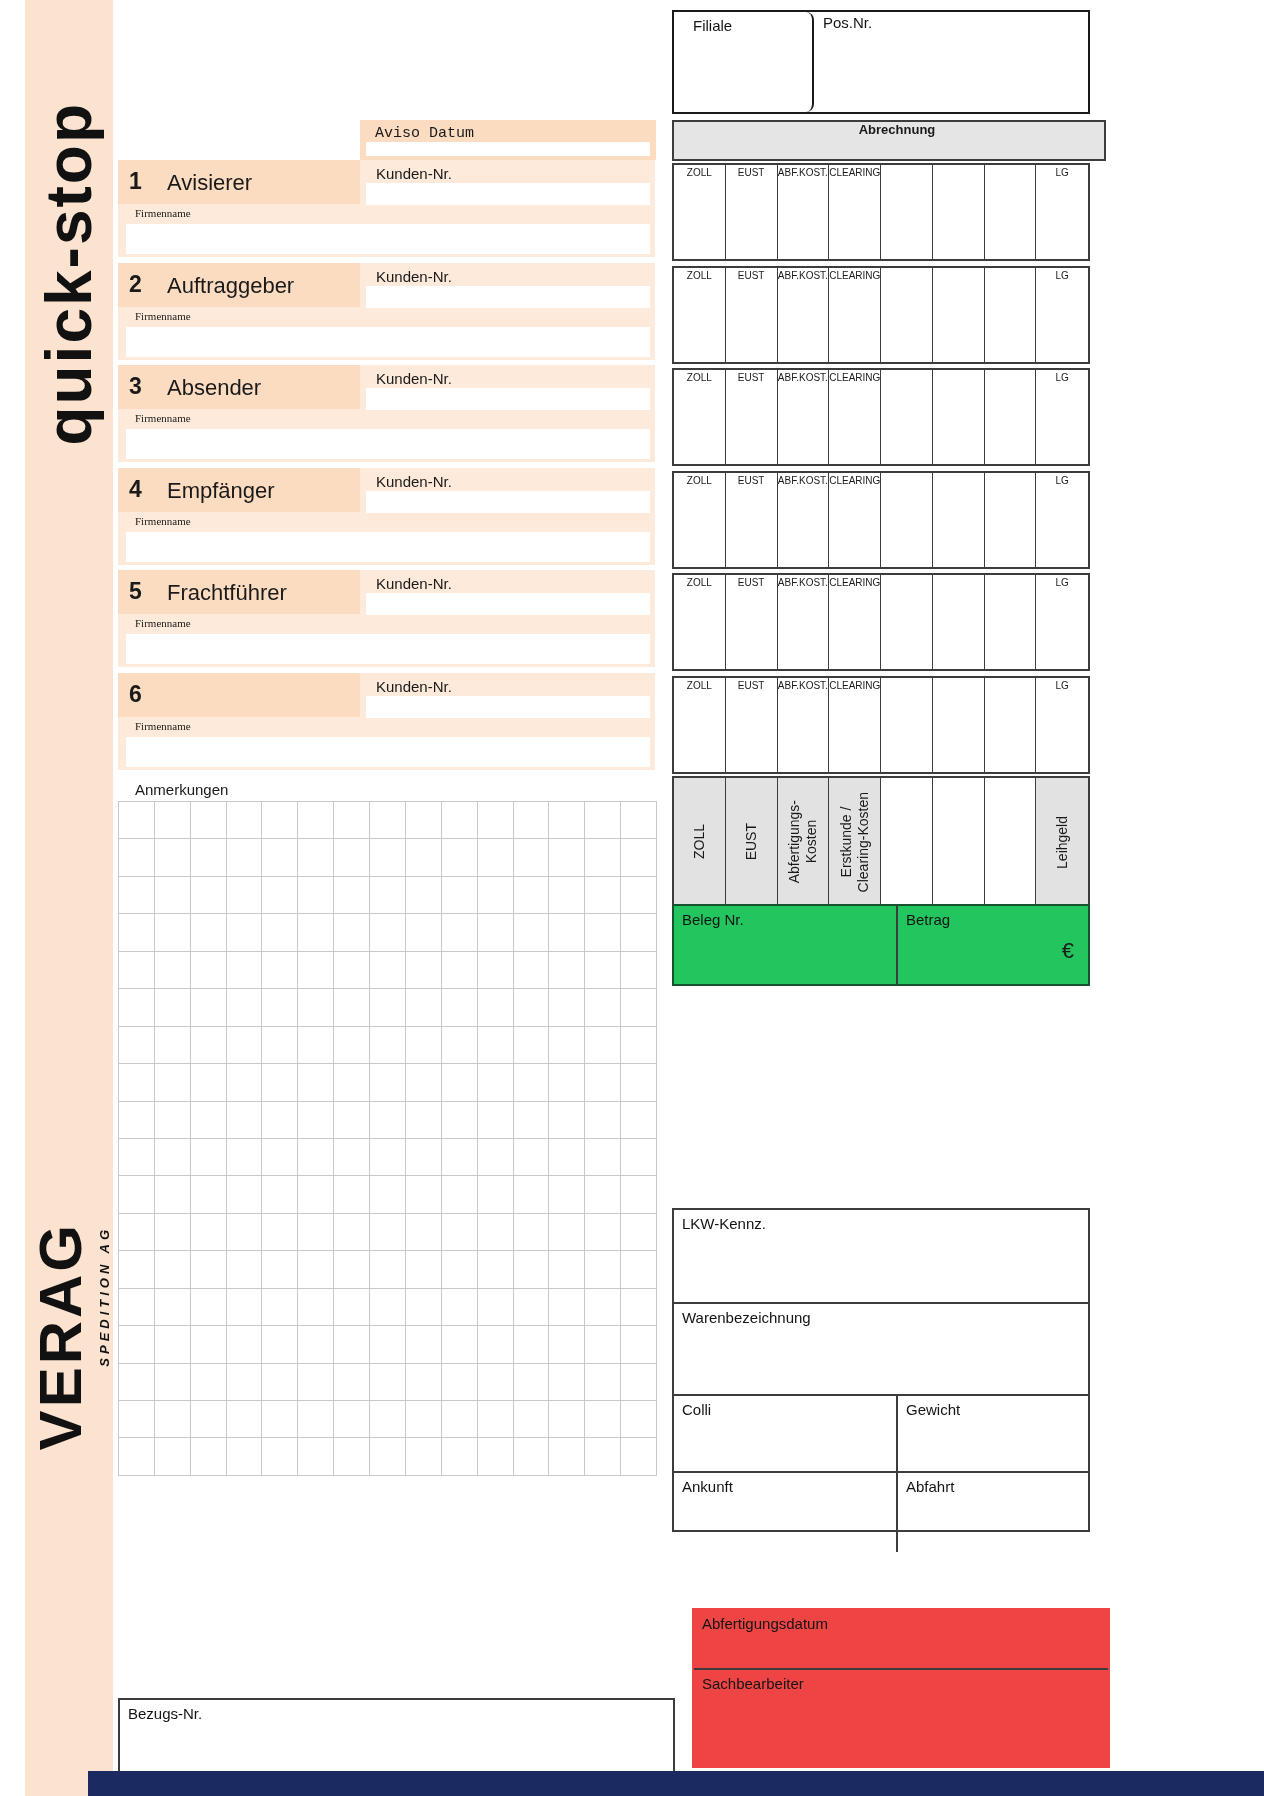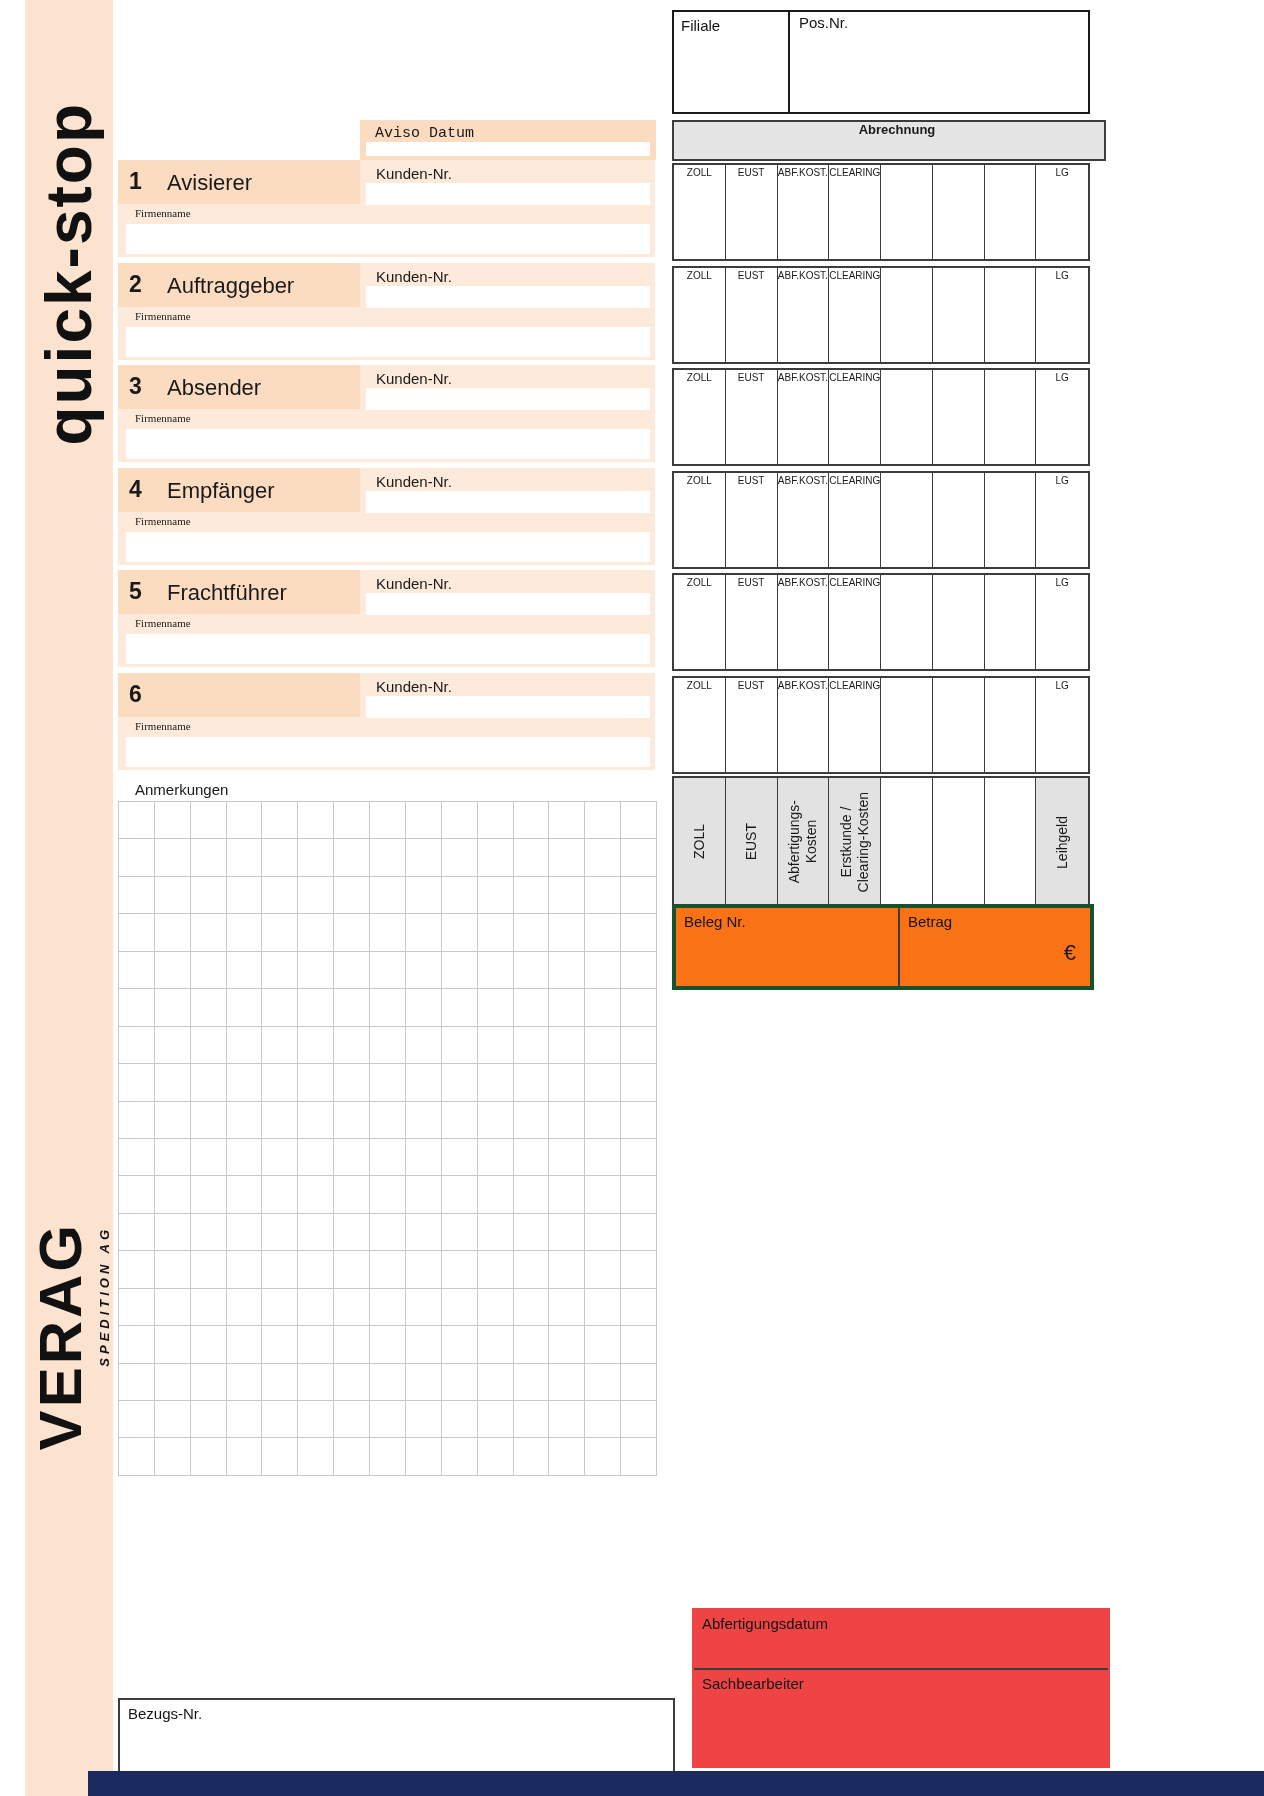--- a/index.html
+++ b/index.html
@@ -19,21 +19,21 @@
   .vsub { writing-mode:vertical-rl; transform:rotate(180deg); font-size:13px; font-weight:bold;
           font-style:italic; letter-spacing:4px; color:#111; margin-top:4px; }
 
   
   .abf-box { position:absolute; left:118px; top:10px; width:540px; height:105px; background:#d2d2d2; }
   .abf-label { position:absolute; left:10px; top:8px; font-size:27px; color:#141414; }
   .abf-input { position:absolute; left:9px; top:44px; width:522px; height:53px; background:#ffffff; }
 
   .filiale-box { position:absolute; left:672px; top:10px; width:414px; height:100px;
                  border:2px solid #1a1a1a; background:#ffffff; display:flex; }
-  .filiale-cell { width:100px; border-right:2px solid #1a1a1a; padding:5px 7px; }
+  .filiale-cell { width:100px; border-right:2px solid #1a1a1a; padding:5px 19px;border-radius:8px; }
   .posnr-cell { flex:1; padding:2px 9px; position:relative; }
   .cell-label { display:block; font-size:15px; color:#141414; }
 
   .aviso-box { position:absolute; left:360px; top:120px; width:296px; height:40px; background:#fbdcc1; }
   .aviso-label { position:absolute; left:15px; top:5px; font-size:15px;font-family:Liberation Mono, monospace; }
   .aviso-input { position:absolute; left:6px; top:22px; width:284px; height:14px; background:#ffffff; }
 
   
   .party { position:absolute; left:118px; width:537px; height:97px; background:#fdeada; }
   .party-band { position:absolute; left:0; top:0; width:242px; height:44px; background:#fbdcc1; }
@@ -56,21 +56,21 @@
 
   .abr-footer { position:absolute; left:672px; top:776px; width:414px; height:128px; border:2px solid #3c3c3c;
                 background:#ffffff; display:grid; grid-template-columns:repeat(8,1fr); }
   .abr-fcell { border-right:1px solid #3c3c3c; display:flex; align-items:center; justify-content:center; }
   .abr-fcell:last-child { border-right:none; }
   .abr-fcell.gray { background:#e2e2e2; }
   .vtext { writing-mode:vertical-rl; transform:rotate(180deg); font-size:14px; line-height:1.2;
            white-space:pre-line; text-align:center; }
 
   .beleg-box { position:absolute; left:672px; top:904px; width:414px; height:78px;
-               border:4px solid #14532d; background:#f97316; display:flex; }
+               border:2px solid #14532d; background:#22c55e; display:flex; }
   .beleg-cell { width:206px; border-right:2px solid #3c3c3c; padding:5px 8px; }
   .betrag-cell { flex:1; padding:5px 8px; position:relative; }
   .euro { position:absolute; right:14px; top:32px; font-size:22px; }
 
   
   .notes-label { position:absolute; left:135px; top:781px; font-size:15px; }
   .notes-grid { position:absolute; left:118px; top:801px; width:538px; height:674px;
     background-image:
       repeating-linear-gradient(to right, #c9c9c9 0 1px, transparent 1px 35.87px),
       repeating-linear-gradient(to bottom, #c9c9c9 0 1px, transparent 1px 37.44px);
@@ -343,20 +343,44 @@
     </div>
     <div class="betrag-cell">
       <span class="cell-label">Betrag</span>
       <span class="euro">€</span>
     </div>
   </div>
 
   <div class="notes-label">Anmerkungen</div>
   <div class="notes-grid"></div>
 
+  <div class="ship-box">
+    <div class="ship-row" style="height:82px">
+      <span class="cell-label">LKW-Kennz.</span>
+    </div>
+    <div class="ship-row" style="height:80px">
+      <span class="cell-label">Warenbezeichnung</span>
+    </div>
+    <div class="ship-row ship-split" style="height:75px">
+      <div class="ship-half">
+        <span class="cell-label">Colli</span>
+      </div>
+      <div class="ship-half2">
+        <span class="cell-label">Gewicht</span>
+      </div>
+    </div>
+    <div class="ship-row ship-split last" style="height:79px">
+      <div class="ship-half">
+        <span class="cell-label">Ankunft</span>
+      </div>
+      <div class="ship-half2">
+        <span class="cell-label">Abfahrt</span>
+      </div>
+    </div>
+  </div>
 
   <div class="proc-box">
     <div class="proc-row">
       <span class="cell-label">Abfertigungsdatum</span>
     </div>
     <div class="proc-row last">
       <span class="cell-label">Sachbearbeiter</span>
     </div>
   </div>
 

